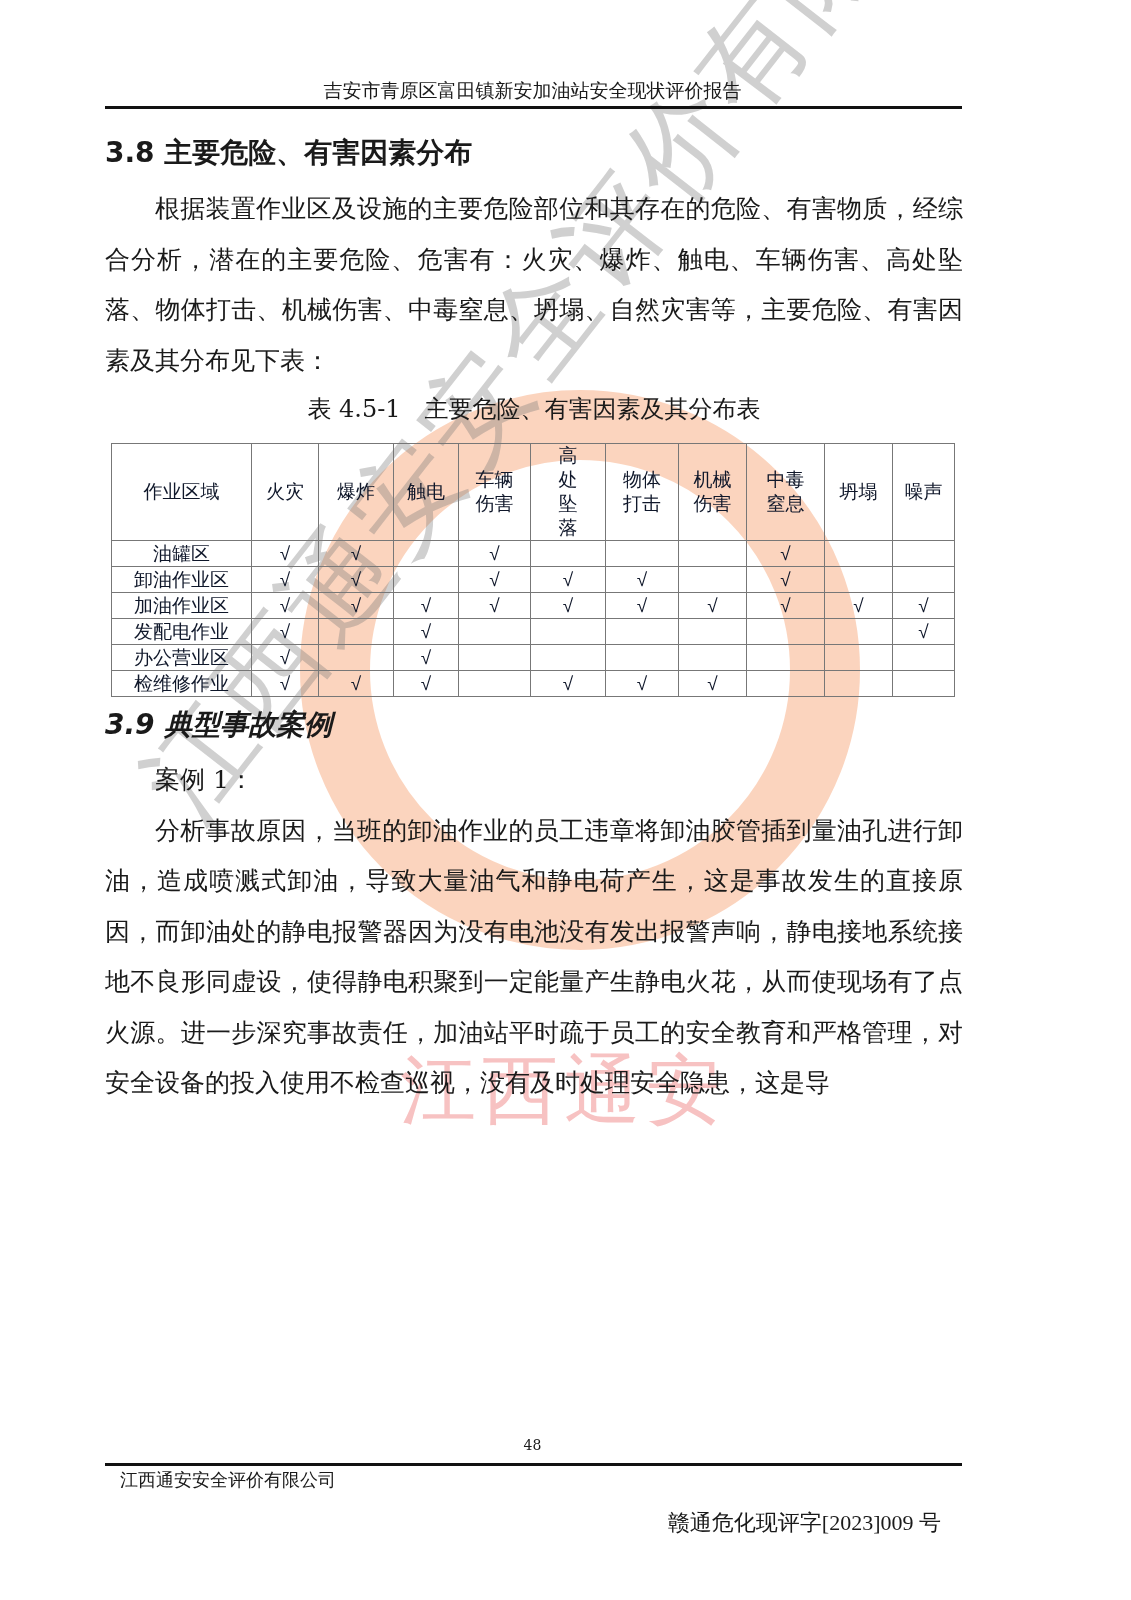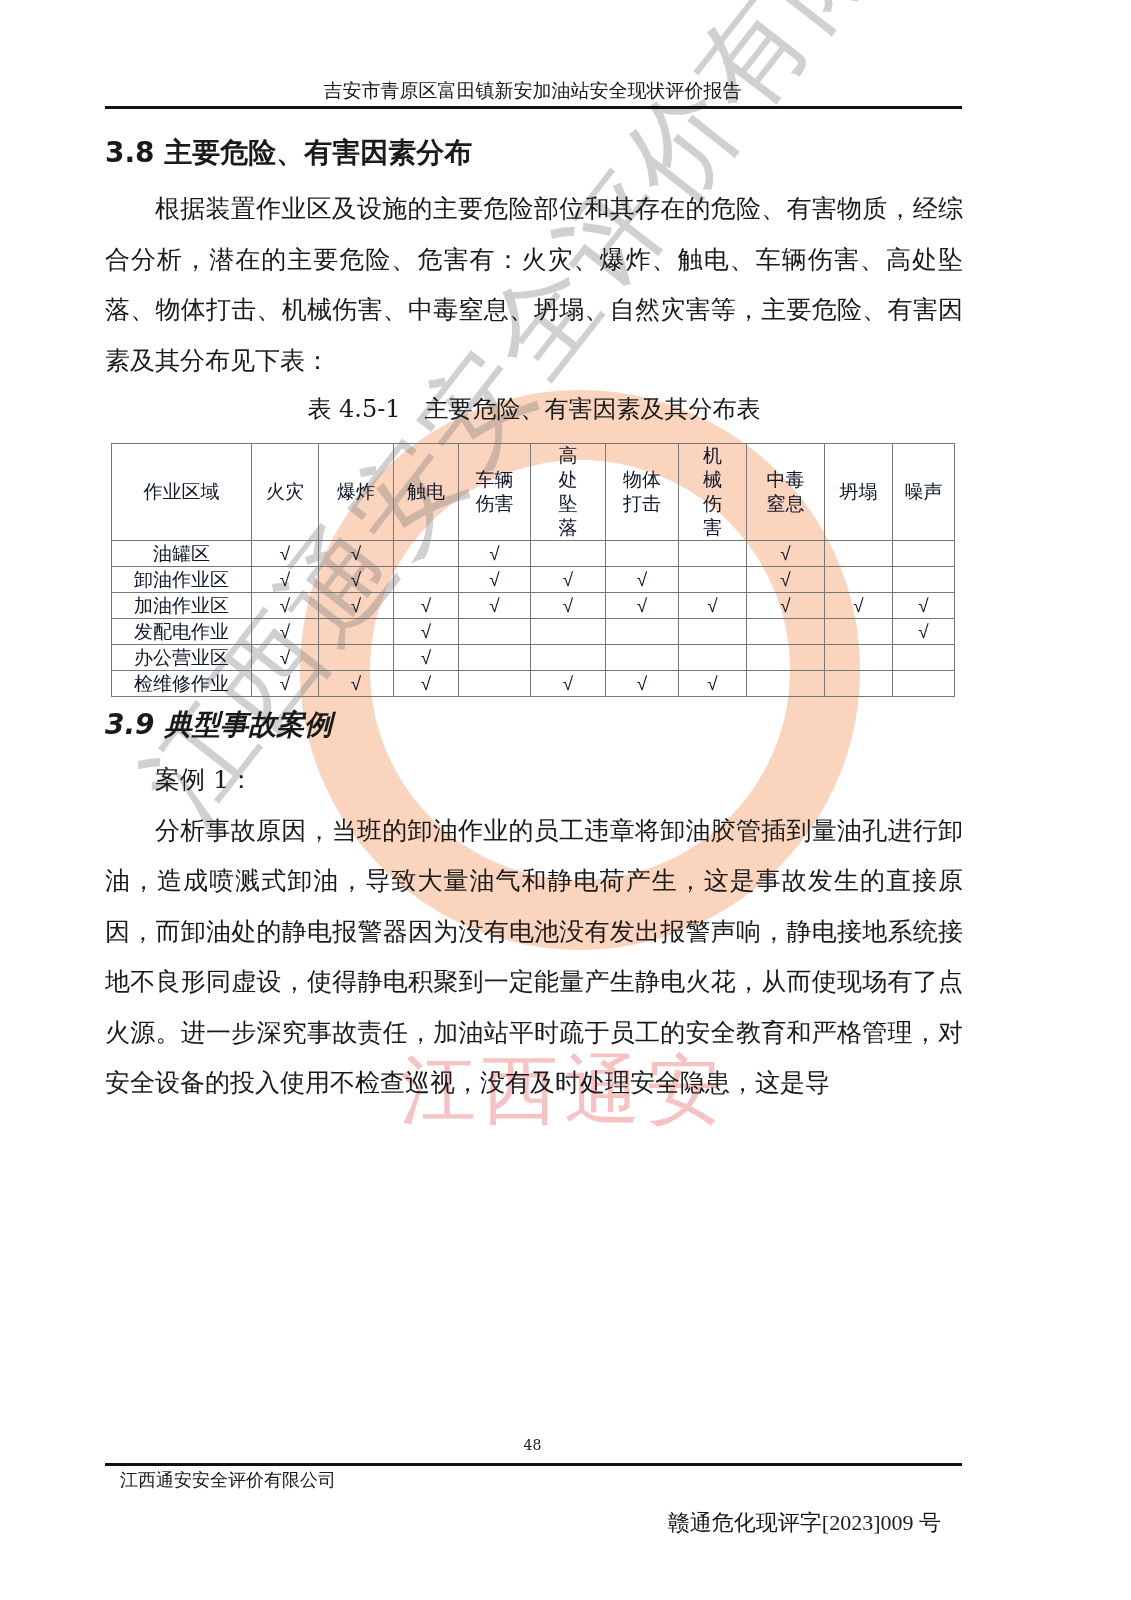--- a/index.html
+++ b/index.html
@@ -70,21 +70,21 @@
     </colgroup>
     <thead>
       <tr>
         <th>作业区域</th>
         <th>火灾</th>
         <th>爆炸</th>
         <th>触电</th>
         <th style="padding:0 10px">车辆伤害</th>
         <th style="padding:0 19px">高处坠落</th>
         <th style="padding:0 14px">物体打击</th>
-        <th style="padding:0 20px">机械伤害</th>
+        <th style="padding:0 10px">机械伤害</th>
         <th style="padding:0 16px">中毒窒息</th>
         <th>坍塌</th>
         <th>噪声</th>
       </tr>
     </thead>
     <tbody id="tbody">
         <tr>
           <td>油罐区</td>
           <td>√</td>
           <td>√</td>

